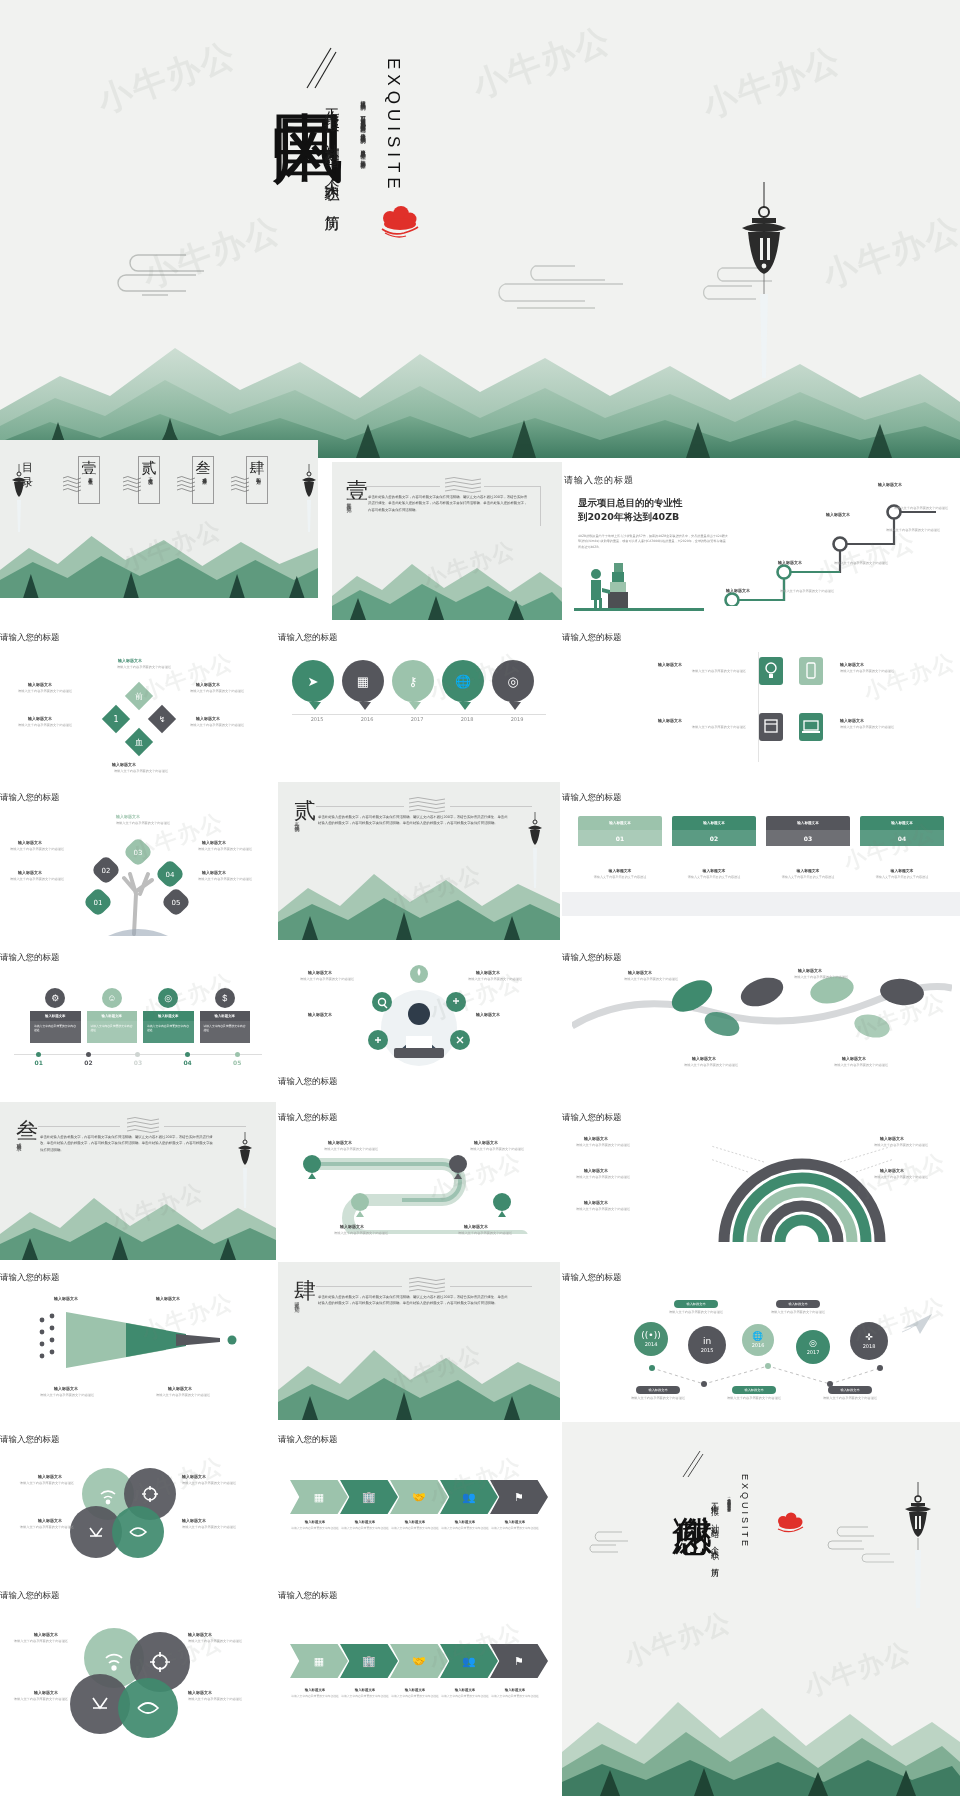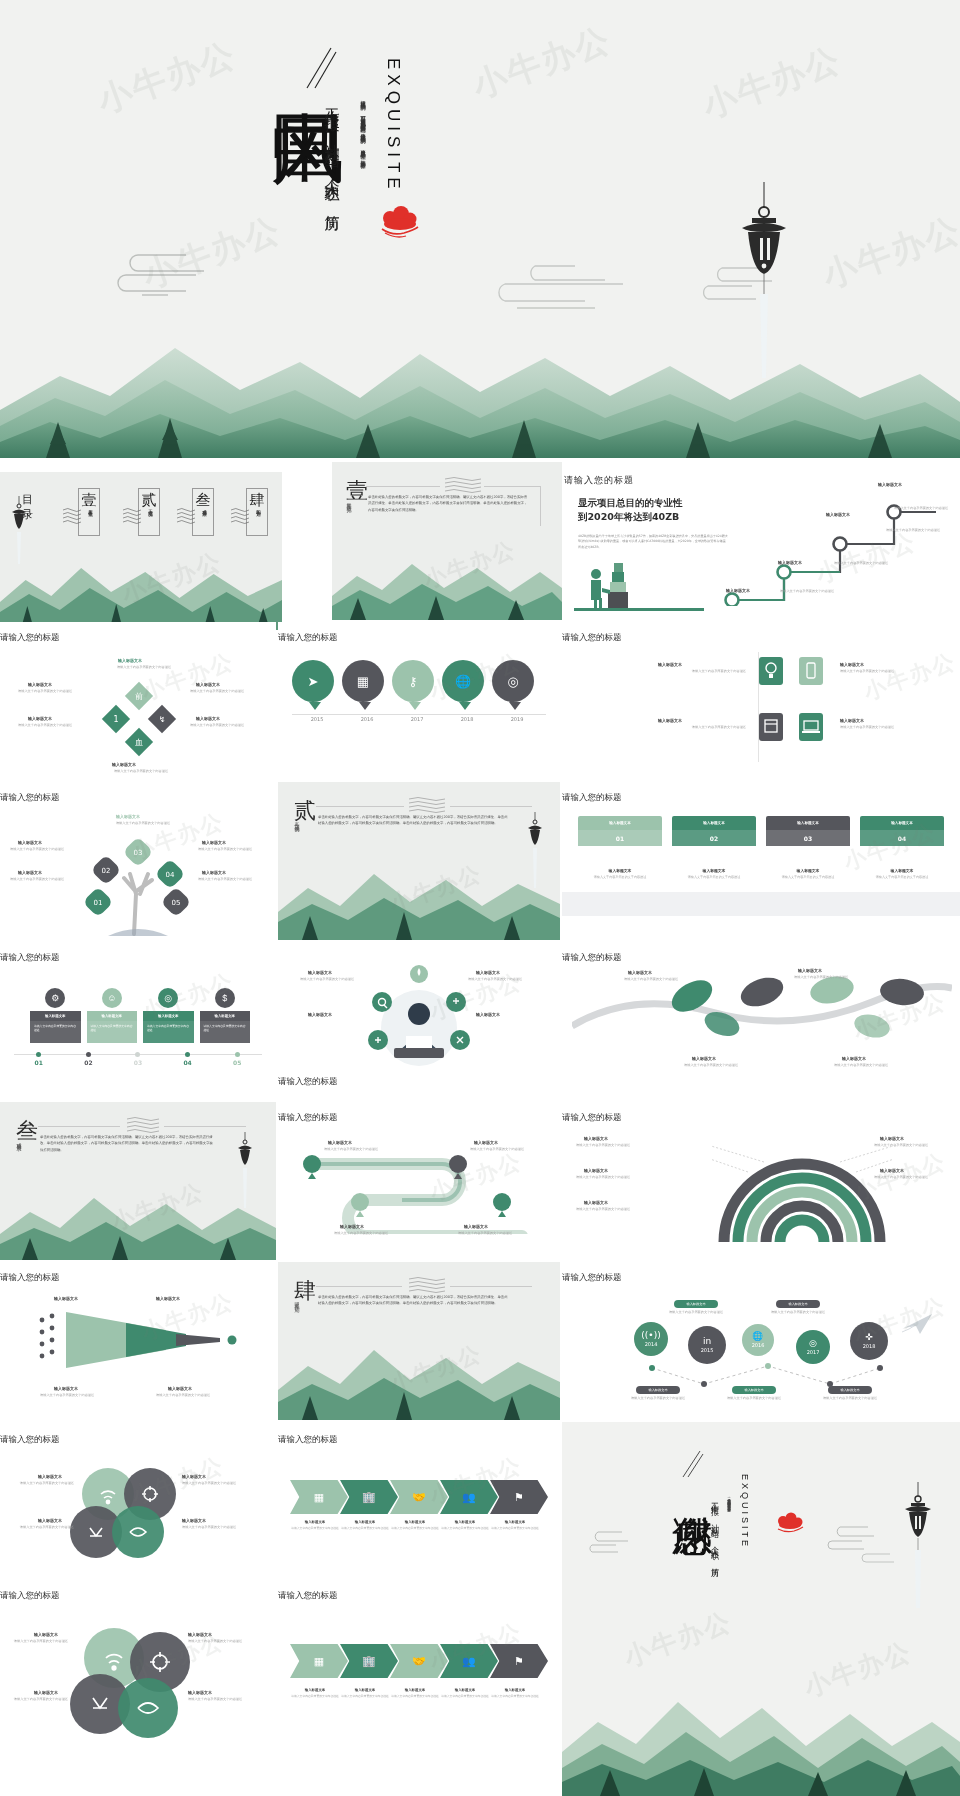--- a/index.html
+++ b/index.html
@@ -177,21 +177,21 @@
       </svg>
     </div>
 
     <div class="wm" style="left:95px; top:55px;">小牛办公</div>
     <div class="wm" style="left:470px; top:40px;">小牛办公</div>
     <div class="wm" style="left:700px; top:60px;">小牛办公</div>
     <div class="wm" style="left:140px; top:230px;">小牛办公</div>
     <div class="wm" style="left:820px; top:230px;">小牛办公</div>
   </div>
 
-  <div class="slide lightgray" style="left:0; top:472px; width:282px; height:158px;">
+  <div class="slide lightgray" style="left:0; top:440px; width:318px; height:158px;">
     <div class="mtn" style="height:80px;">
       <svg viewBox="0 0 330 80" preserveAspectRatio="none">
         <path d="M0,52 L30,30 L60,46 L95,18 L130,42 L170,22 L210,48 L250,24 L290,46 L330,30 L330,80 L0,80 Z" fill="#9fc3ae"></path>
         <path d="M0,62 L34,44 L70,60 L105,38 L145,58 L185,40 L225,62 L265,42 L305,62 L330,50 L330,80 L0,80 Z" fill="#5f9a7e"></path>
         <g fill="#21473a">
             <path d="M24,80 L32,56 L40,80 Z"></path>
             <path d="M128,80 L136,54 L144,80 Z"></path>
             <path d="M238,80 L246,56 L254,80 Z"></path>
             <path d="M300,80 L308,58 L316,80 Z"></path>
           </g>

